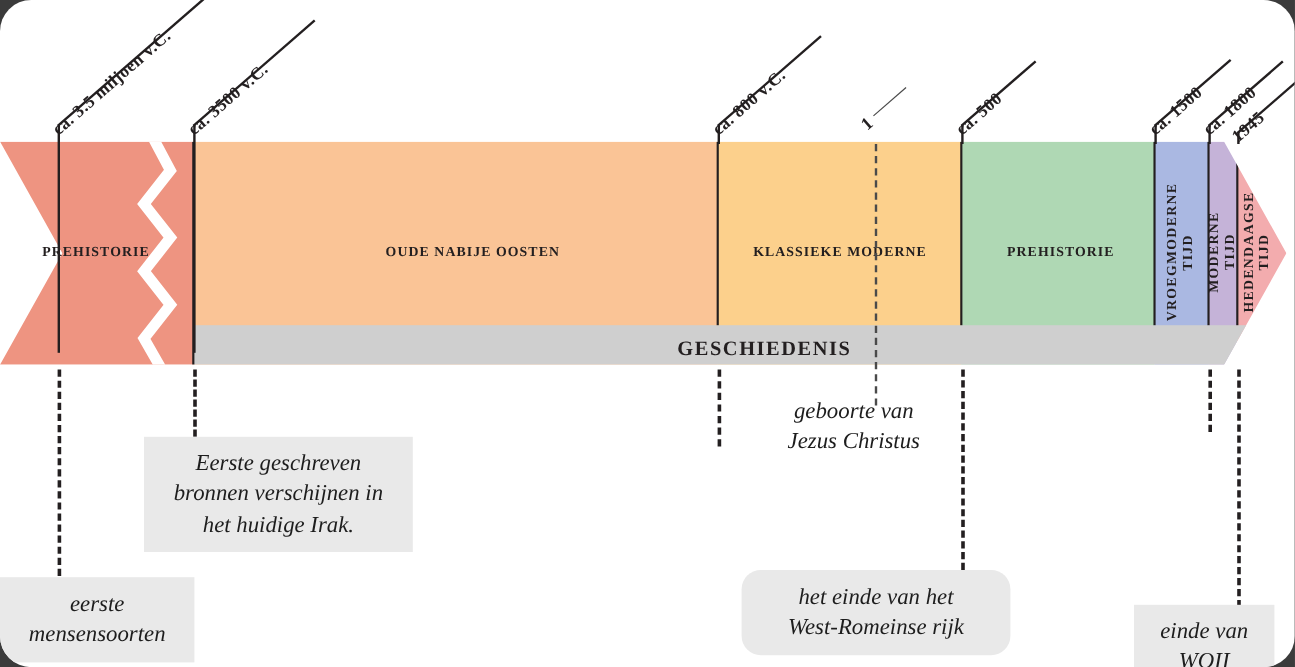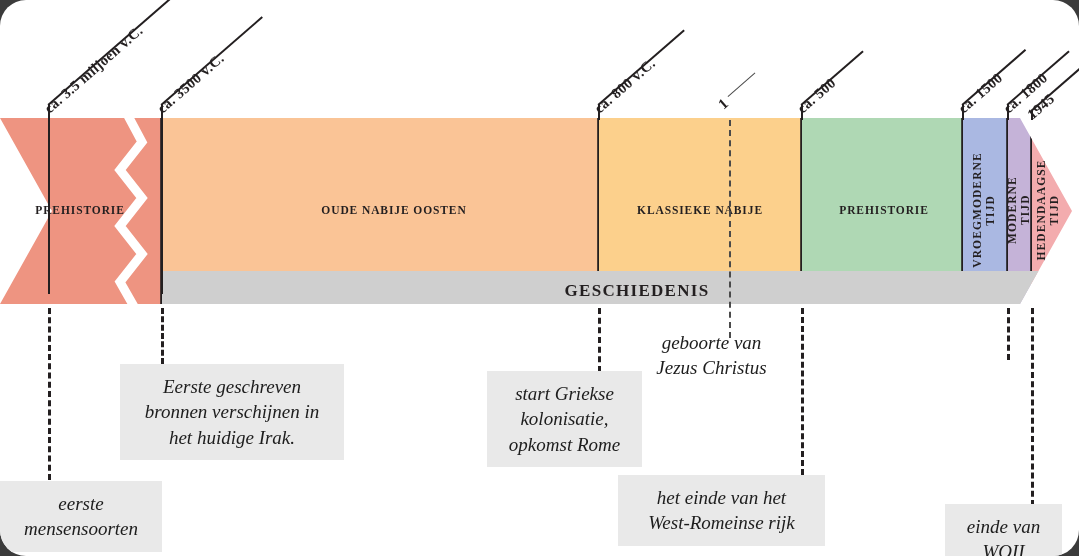--- a/index.html
+++ b/index.html
@@ -145,21 +145,21 @@
         <rect x="597.2" y="0" width="1.8" height="153" fill="#231f20"></rect>
         <rect x="800.2" y="0" width="1.8" height="153" fill="#231f20"></rect>
         <rect x="961.2" y="0" width="1.8" height="153" fill="#231f20"></rect>
         <rect x="1006.2" y="0" width="1.8" height="153" fill="#231f20"></rect>
         <rect x="1030.2" y="0" width="1.8" height="153" fill="#231f20"></rect>
       </g>
     </svg>
 
     <div class="era-label era-horizontal" style="left:80px;  top:93px;">PREHISTORIE</div>
     <div class="era-label era-horizontal" style="left:394px; top:93px;text-align:center;">OUDE NABIJE OOSTEN</div>
-    <div class="era-label era-horizontal" style="left:700px; top:93px;">KLASSIEKE NABIJE</div>
+    <div class="era-label era-horizontal" style="left:700px; top:93px;">KLASSIEKE MODERNE</div>
     <div class="era-label era-horizontal" style="left:884px; top:93px;">PREHISTORIE</div>
     <div class="era-label era-vertical" style="left:984px; top:92px;">VROEGMODERNE
 TIJD</div>
     <div class="era-label era-vertical" style="left:1019px;top:92px;">MODERNE TIJD</div>
     <div class="era-label era-vertical" style="left:1048px;top:92px;">HEDENDAAGSE
 TIJD</div>
   </div>
 
   <div id="geschiedenis-label">GESCHIEDENIS</div>
 
@@ -200,23 +200,20 @@
   <div class="dash-jesus" style="left:729px; top:120px; height:218px;"></div>
   <div class="drop-line" style="left:801px; top:308px; height:167px;"></div>
   <div class="drop-line" style="left:1007px;top:308px; height:52px;"></div>
   <div class="drop-line" style="left:1031px;top:308px; height:198px;"></div>
 
   <div class="caption" style="left:0px;   top:481px; width:162px;">eerste
 mensensoorten</div>
   <div class="caption" style="left:120px; top:364px; width:224px;">Eerste geschreven
 bronnen verschijnen in
 het huidige Irak.</div>
-  <div class="caption" style="left:487px; top:371px; width:155px;">start Griekse
-kolonisatie,
-opkomst Rome</div>
   <div class="caption nobox" style="left:634px; top:330px; width:155px;">geboorte van
 Jezus Christus</div>
-  <div class="caption" style="left:618px; top:475px; width:207px;">het einde van het
+  <div class="caption" style="left:618px; top:475px; width:224px;border-radius:16px;">het einde van het
 West-Romeinse rijk</div>
   <div class="caption" style="left:945px; top:504px; width:117px;">einde van
 WOII</div>
 
 </div>
 
 </body></html>

